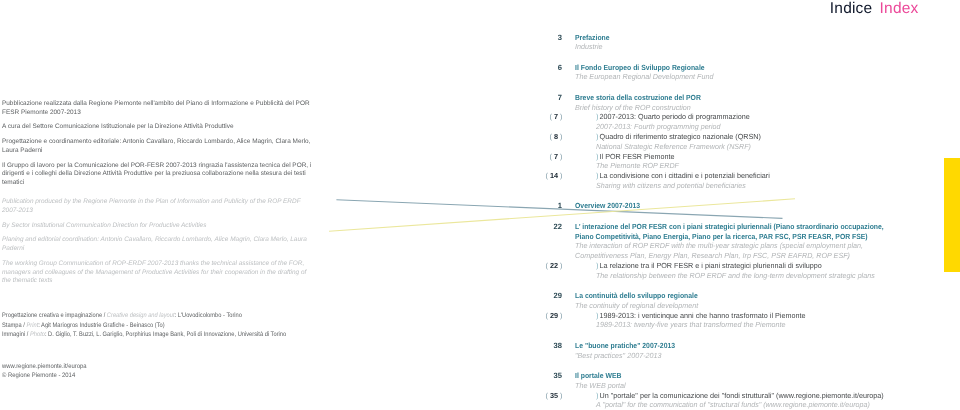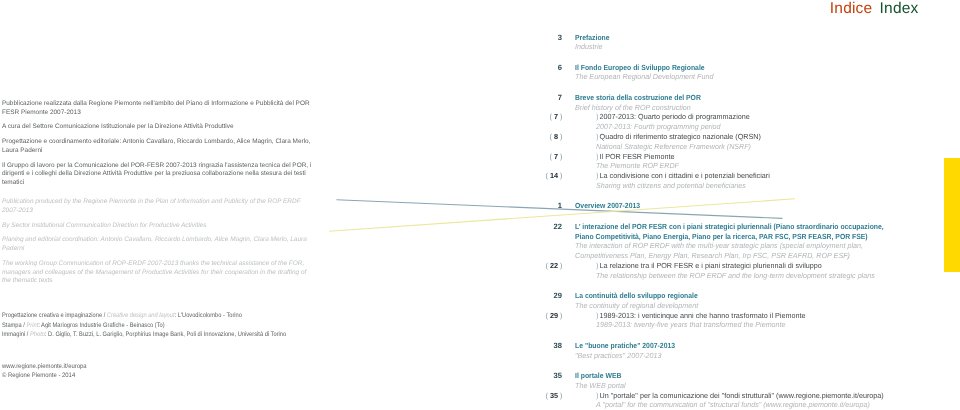--- a/index.html
+++ b/index.html
@@ -3,22 +3,22 @@
 <meta charset="utf-8">
 <title>Indice Index</title>
 <style>
   html,body{margin:0;padding:0;}
   body{width:960px;height:410px;background:#ffffff;font-family:"Liberation Sans",sans-serif;overflow:hidden;position:relative;-webkit-font-smoothing:antialiased;text-rendering:geometricPrecision;}
   .page{position:absolute;inset:0;}
   
   #deco{position:absolute;left:0;top:0;width:960px;height:410px;pointer-events:none;}
   
   .title{position:absolute;right:41.5px;top:0px;font-size:15.5px;letter-spacing:.2px;white-space:nowrap;}
-  .title .it{color:#c2410c;margin-left:15px;}
-  .title .en{color:#14532d;margin-left:7.2px;}
+  .title .it{color:#0f172a;margin-left:15px;}
+  .title .en{color:#ec4899;margin-left:7.2px;}
   
   .colofon{position:absolute;left:2px;top:99.9px;width:313px;color:#5c5f61;font-size:6.45px;line-height:8.82px;}
   .colofon p{margin:0 0 5.9px 0;}
   .colofon p.enfirst{margin-top:10px;}
   .colofon .en{color:#bcbfc1;font-style:italic;}
   .credits{position:absolute;left:2px;top:311px;width:400px;color:#5c5f61;font-size:6.45px;line-height:9.7px;}
   .credits > div{white-space:nowrap;transform:scaleX(0.888);transform-origin:left top;}
   .credits .lbl{color:#bcbfc1;font-style:italic;}
   .footer{position:absolute;left:2px;top:361.9px;color:#5c5f61;font-size:6.45px;line-height:9.4px;}
   .footer > div{white-space:nowrap;transform:scaleX(0.92);transform-origin:left top;}

